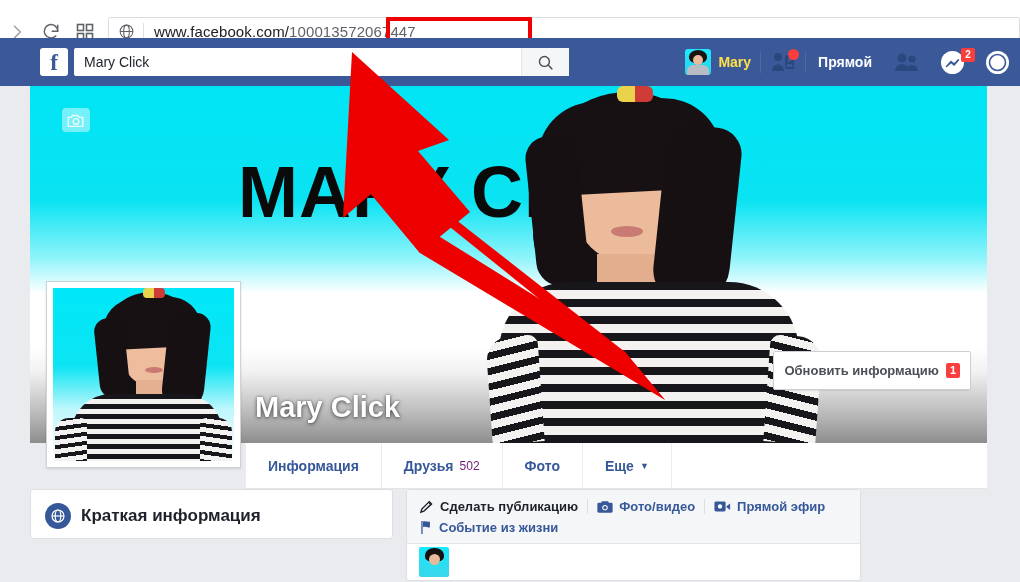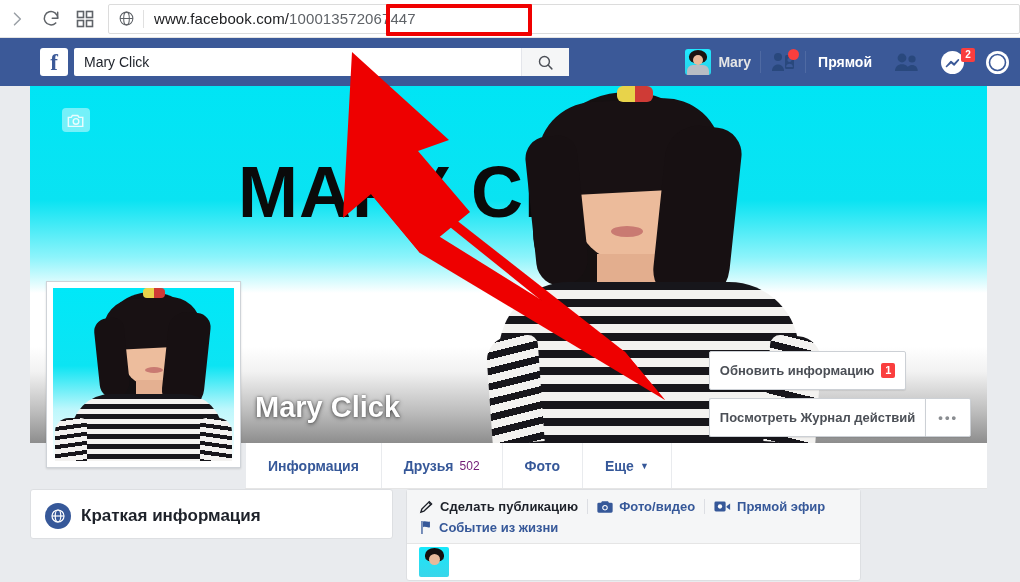--- a/index.html
+++ b/index.html
@@ -5,21 +5,21 @@
   * { box-sizing: border-box; margin: 0; padding: 0; }
   html, body {
     width: 1020px; height: 582px;
     background: #ffffff;
     font-family: "Liberation Sans", sans-serif;
     overflow: hidden;
   }
 
   
   .browser-bar {
-    position: absolute; left: 0; top: 0; width: 1020px; height: 38px;
+    position: absolute; left: 0; top: 13px; width: 1020px; height: 38px;
     background: #ffffff; display: flex; align-items: center;
     border-bottom: 1px solid #e3e3e3;
   }
   .nav-btn {
     width: 34px; height: 34px; display: flex; align-items: center; justify-content: center;
     color: #9aa0a6;
   }
   .nav-btn.dark { color: #5f6368; }
   .nav-btn svg { display: block; }
   .addr-wrap {
@@ -74,21 +74,21 @@
     background: #1b1310; border-radius: 50% 50% 40% 40%;
   }
   .fb-avatar .face {
     position: absolute; left: 8px; top: 6px; width: 10px; height: 10px;
     background: #e8b99a; border-radius: 50%;
   }
   .fb-avatar .body {
     position: absolute; left: 2px; bottom: 0; width: 22px; height: 10px;
     background: #b8bdc4; border-radius: 6px 6px 0 0;
   }
-  .fb-name { color: #e5e5e5; font-size: 14px; font-weight: bold; margin-left: 7px; }
+  .fb-name { color: #fde047; font-size: 14px; font-weight: bold; margin-left: 7px; }
   .fb-div { width: 1px; height: 22px; background: #4f6aa3; }
   .fb-icon-btn {
     position: relative; padding: 0 10px; height: 34px;
     display: flex; align-items: center; color: #dfe3ee;
   }
   .fb-home { color: #fff; font-size: 14px; font-weight: bold; padding: 0 12px; }
   .red-dot {
     position: absolute; top: 4px; right: 6px; width: 11px; height: 11px;
     border-radius: 50%; background: #fa3e3e;
   }
@@ -419,24 +419,20 @@
         <div class="cp-bow"></div>
         <div class="cp-shirt"></div>
         <div class="cp-arm-l"></div>
         <div class="cp-arm-r"></div>
       </div>
 
       <div class="cover-actions">
         <div class="btn btn-update">
           <span>Обновить информацию</span>
           <span class="btn-badge">1</span>
-        </div>
-        <div class="row2">
-          <div class="btn btn-log">Посмотреть Журнал действий</div>
-          <div class="btn btn-more">•••</div>
         </div>
       </div>
     </div>
 
     <div class="profile-photo">
       <div class="pp-inner">
         <div class="pp-hair-back"></div>
         <div class="pp-face"></div>
         <div class="pp-eye l"></div>
           <div class="pp-eye r"></div>

